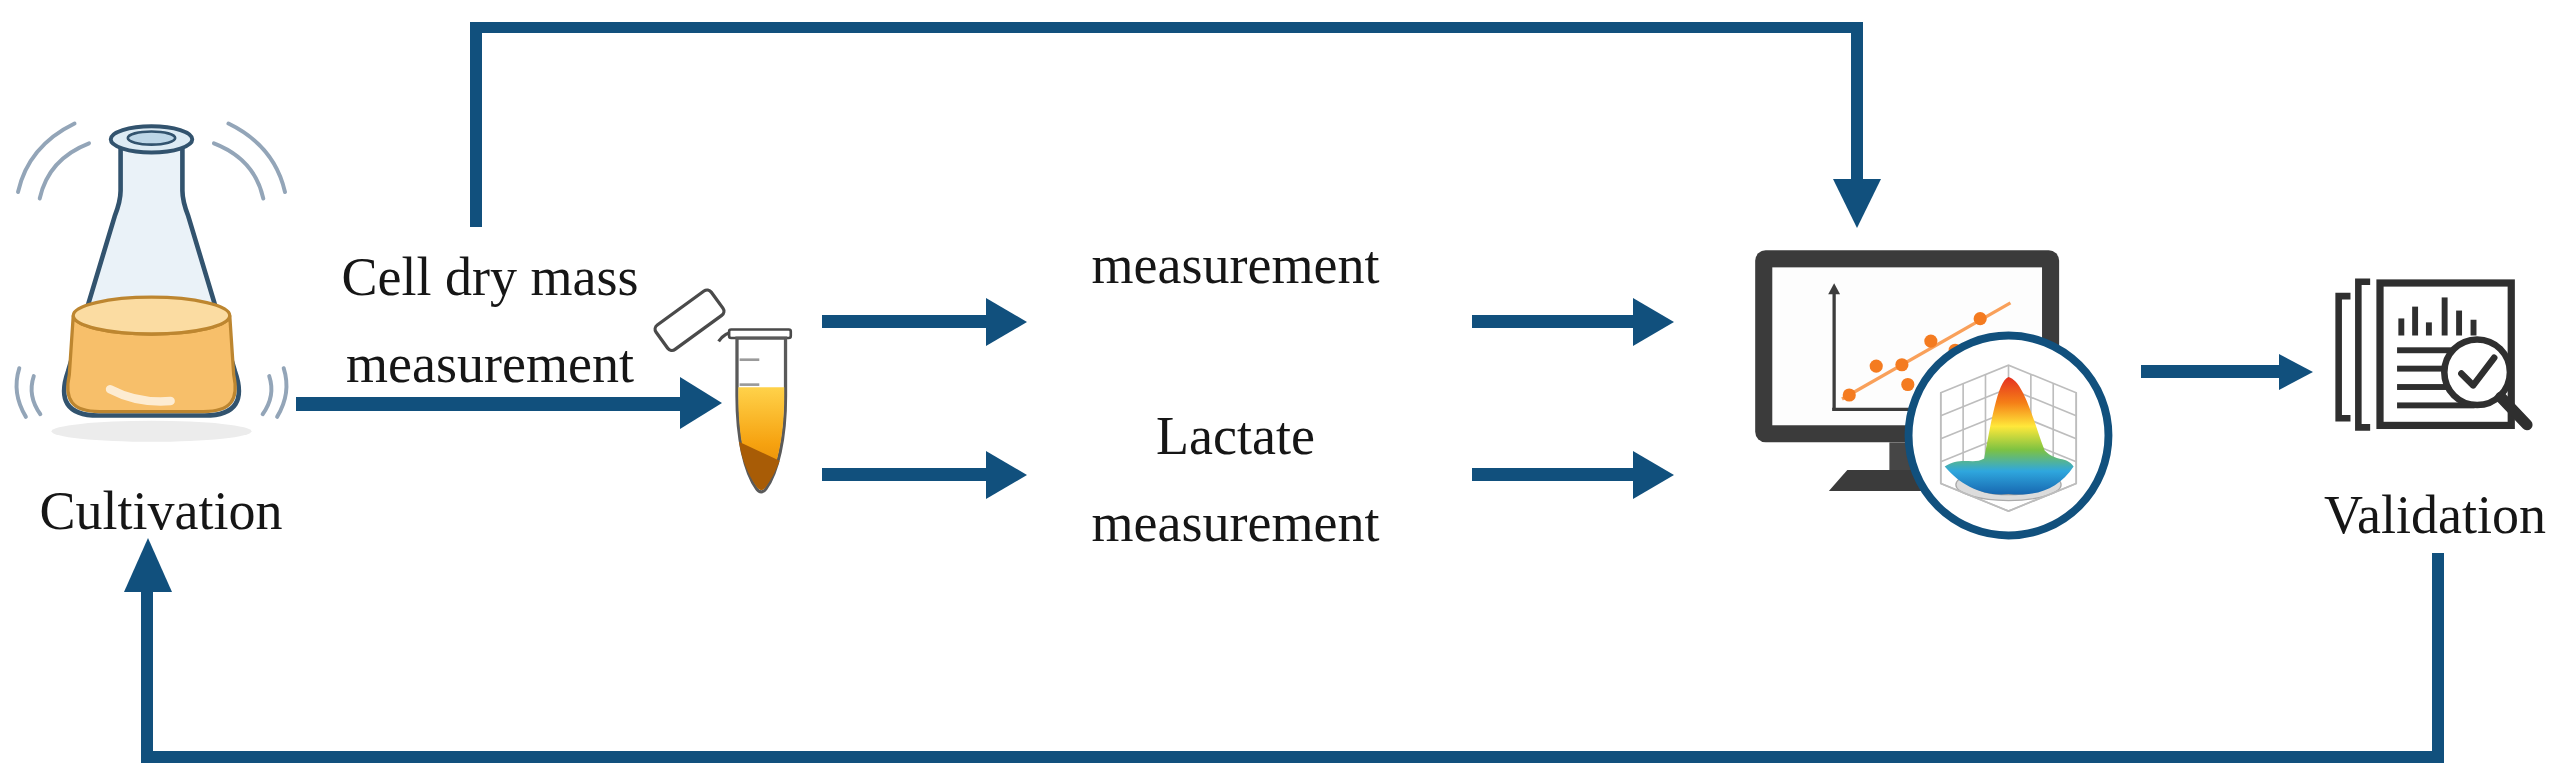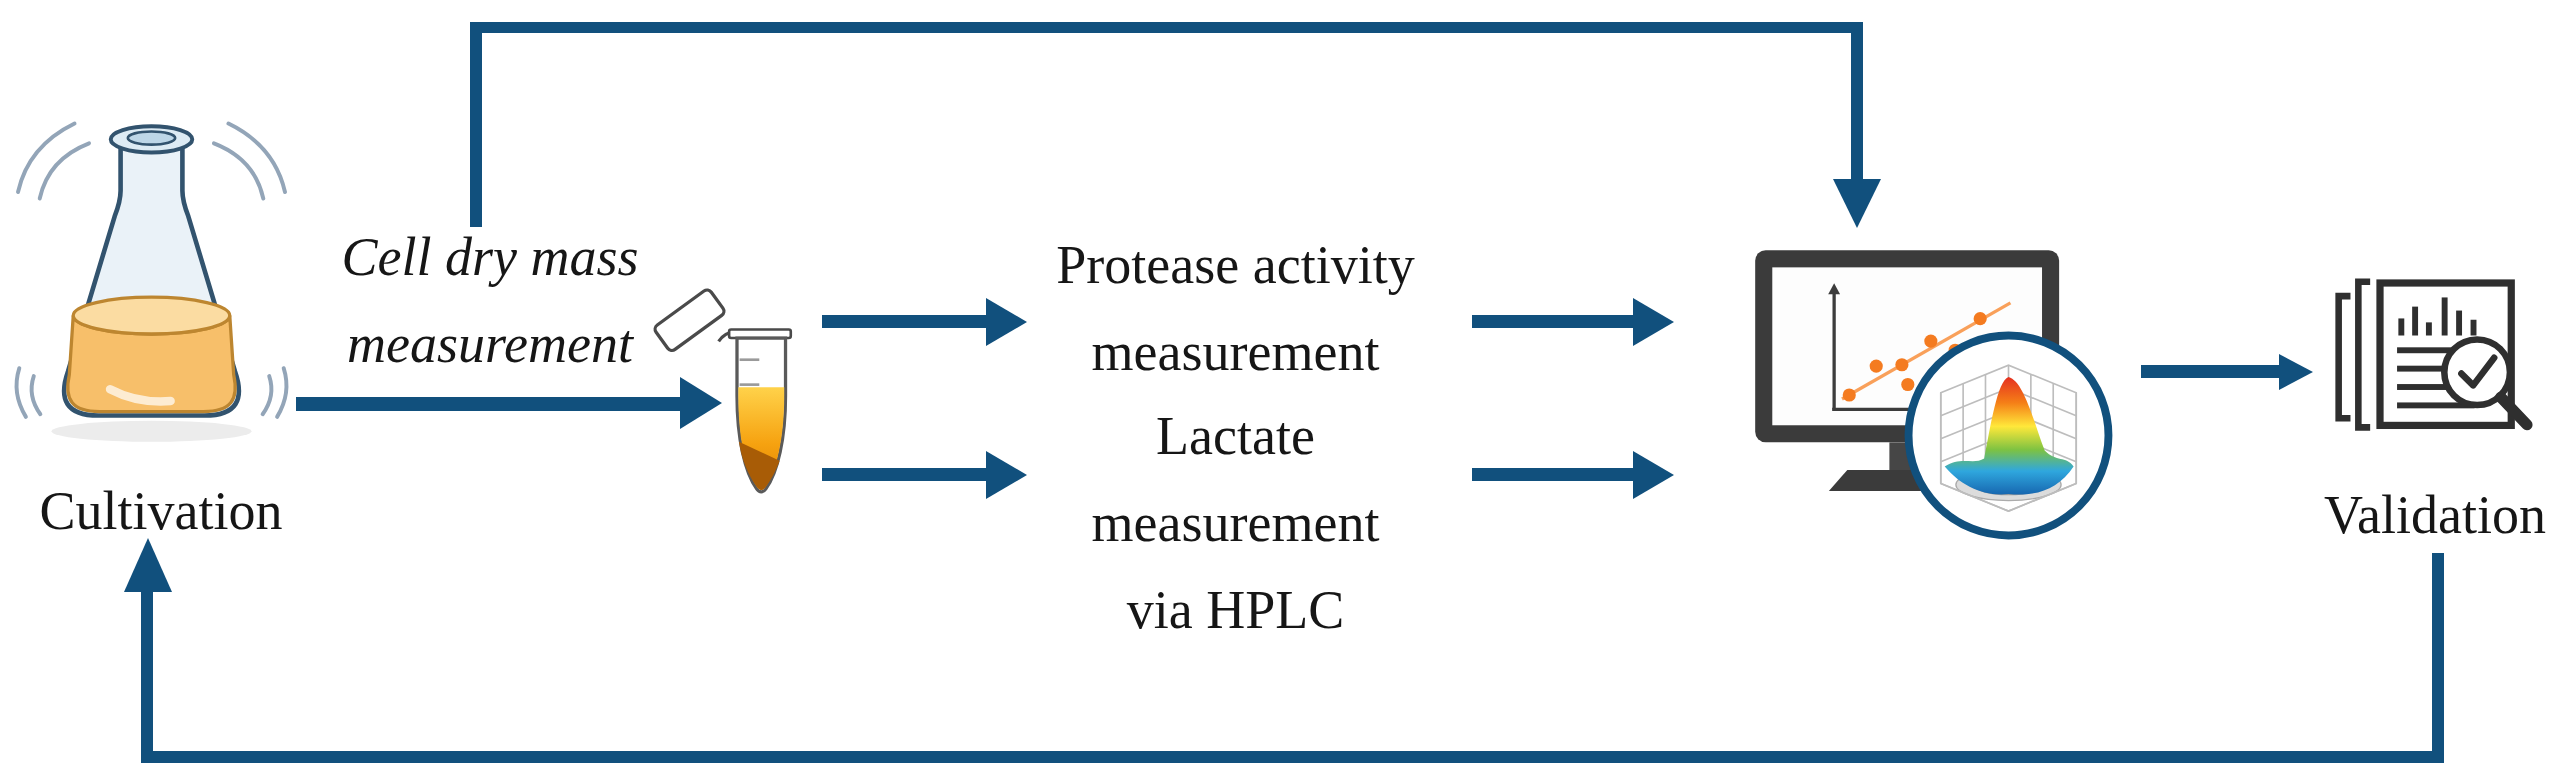--- a/index.html
+++ b/index.html
@@ -214,35 +214,33 @@
       <circle cx="268" cy="168" r="50" fill="#ffffff" stroke="#2F2F2F" stroke-width="10"></circle>
       <path d="M244,170 L262,188 L294,146" fill="none" stroke="#2F2F2F" stroke-width="10" stroke-linecap="round" stroke-linejoin="round"></path>
       <line x1="304" y1="206" x2="344" y2="248" stroke="#2F2F2F" stroke-width="17" stroke-linecap="round"></line>
     </g>
   </svg>
 
   <div class="label" style="left:16.4px;top:468px;width:289px;text-align:center;">
     <span>Cultivation</span>
   </div>
 
-  <div class="label" style="left:283px;top:214px;width:414px;font-style:italic;">
+  <div class="label" style="left:283px;top:234px;width:414px;">
     <span>Cell dry mass</span>
     <span>measurement</span>
   </div>
 
 
   <div class="label" style="left:1022px;top:222px;width:427px;">
-    <span>Protease activity</span>
     <span>measurement</span>
   </div>
 
   <div class="label" style="left:1022px;top:393px;width:427px;font-family:Liberation Serif, serif;">
     <span>Lactate</span>
     <span>measurement</span>
-    <span>via HPLC</span>
   </div>
 
 
   <div class="label" style="left:2287px;top:472px;width:296px;">
     <span>Validation</span>
   </div>
 
 </div>
 
 

